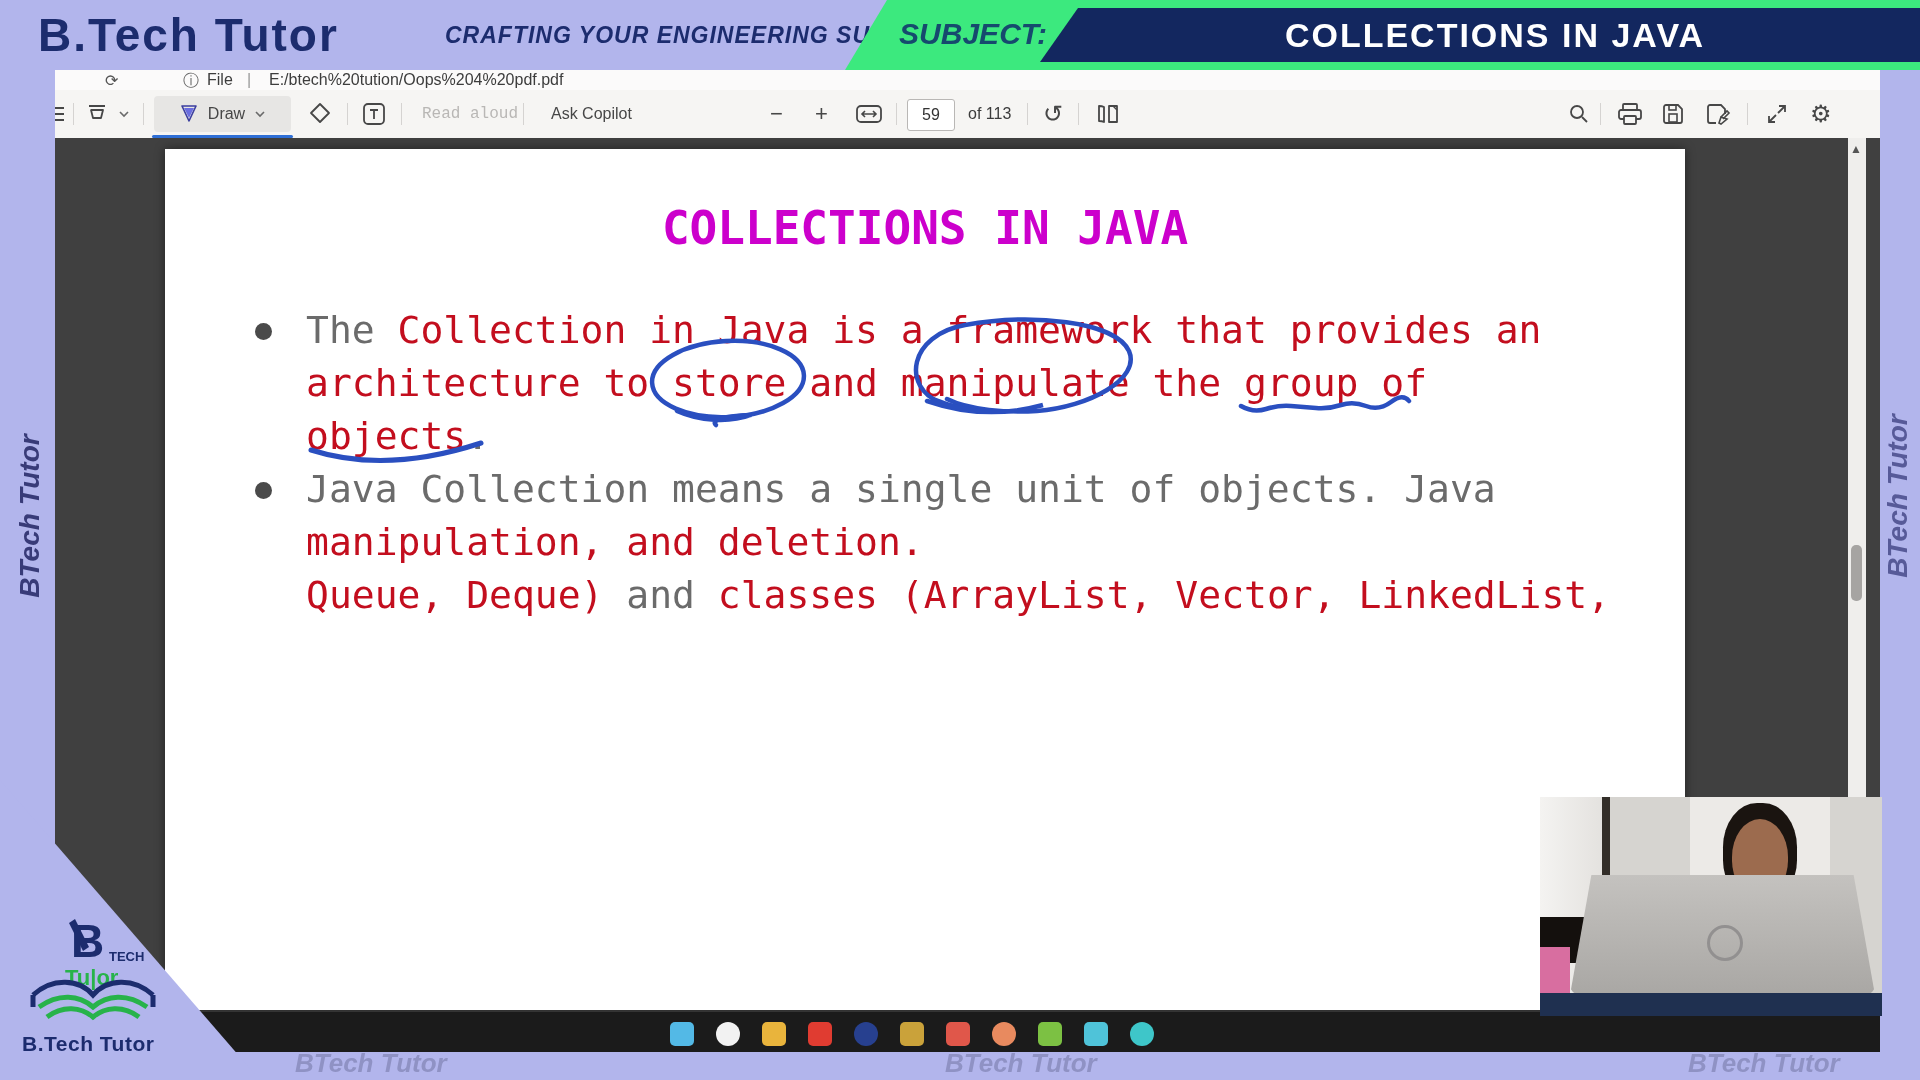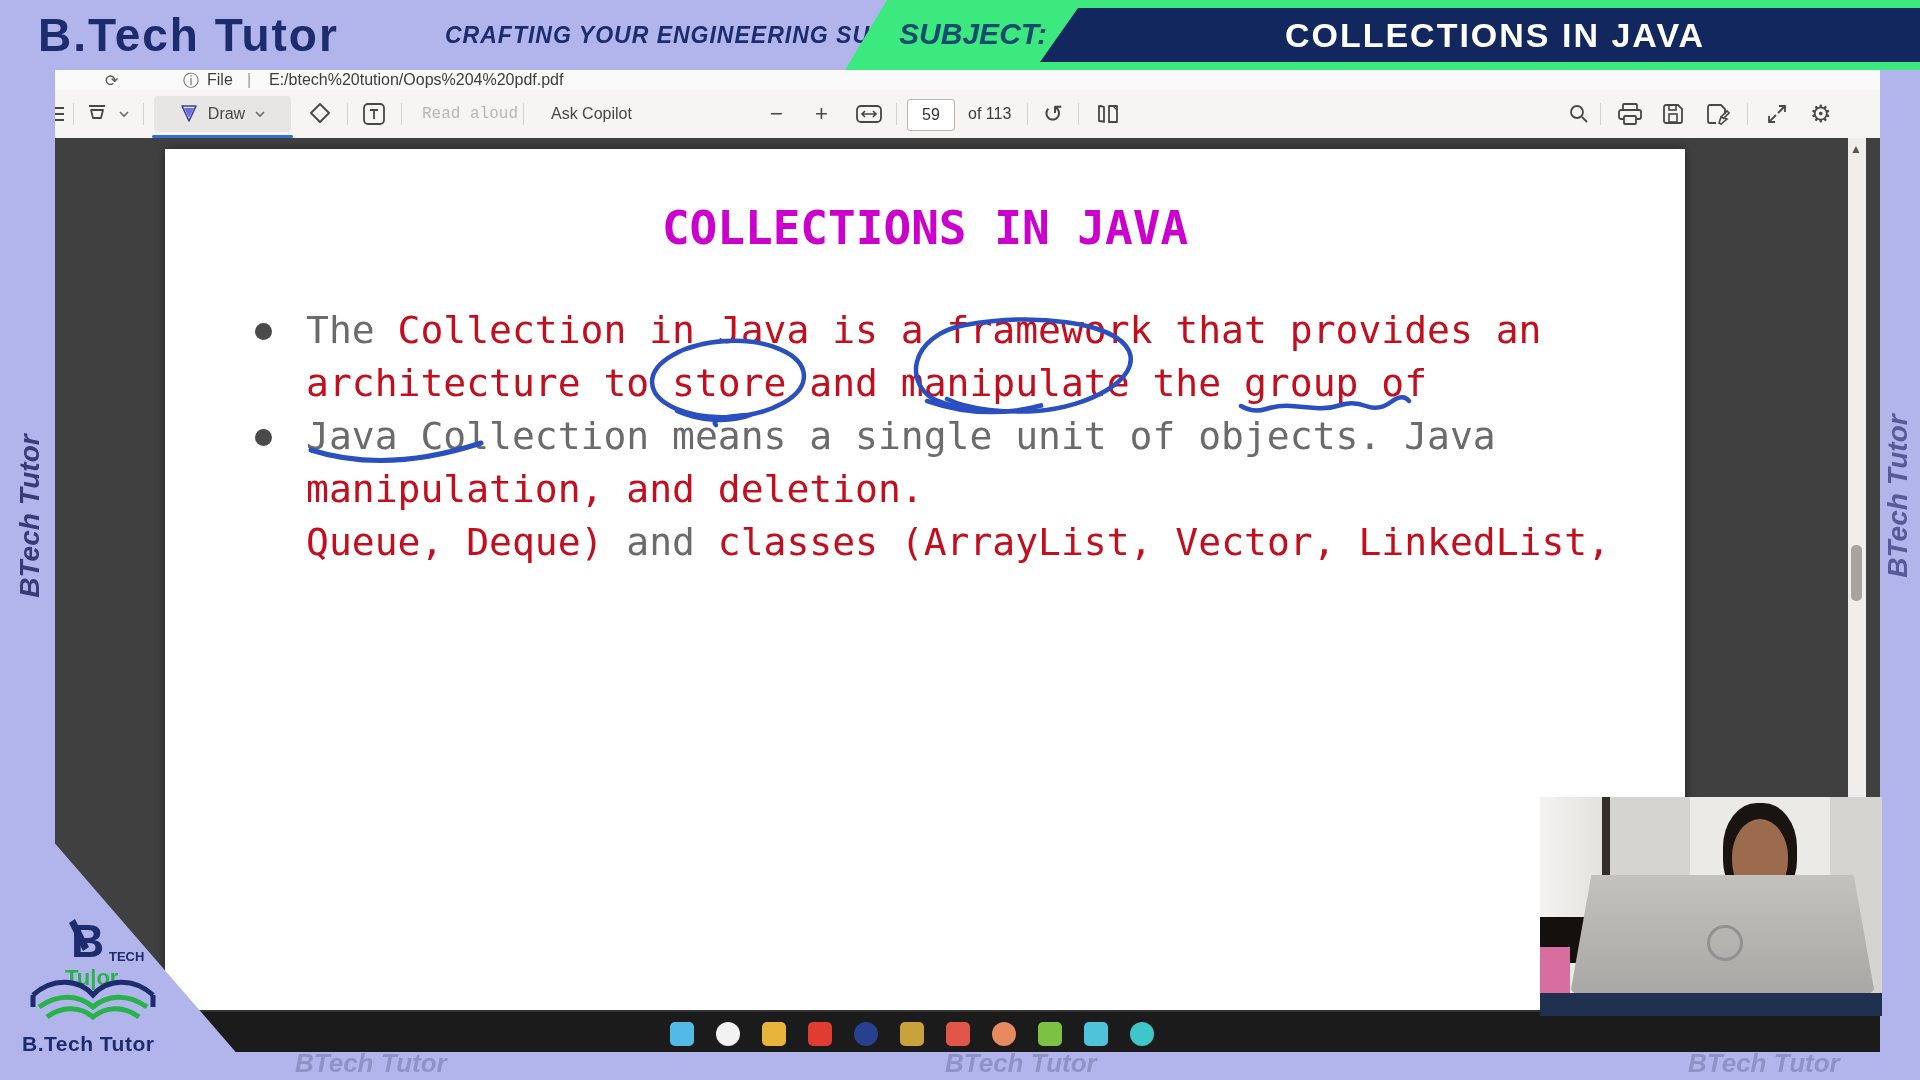--- a/index.html
+++ b/index.html
@@ -244,20 +244,21 @@
     </div>
   </div>
 
   <div class="pdf-area"></div>
 
   <div class="page">
     <div class="pdf-title">COLLECTIONS IN JAVA</div>
     <div class="pdf-text">
         <div class="pline"><span class="bdot"></span><span class="gray">The </span><span class="red">Collection in Java is a framework that provides an</span></div>
         <div class="pline"><span class="red">architecture to store and manipulate the group of</span></div>
+        <div class="pline"><span class="red">objects</span><span class="gray">.</span></div>
         <div class="pline"><span class="bdot"></span><span class="gray">Java Collection means a single unit of objects. Java</span></div>
         <div class="pline"><span class="red">manipulation, and deletion.</span></div>
         <div class="pline"><span class="red">Queue, Deque)</span><span class="gray"> and </span><span class="red">classes (ArrayList, Vector, LinkedList,</span></div>
       </div>
 
     <svg class="ann" width="1520" height="861" viewBox="0 0 1520 861">
       <g fill="none" stroke="#2a4fc0" stroke-width="4.5" stroke-linecap="round">
         <ellipse cx="563" cy="230" rx="76" ry="38" transform="rotate(-3 563 230)"></ellipse>
         <path d="M512,262 c22,10 52,12 74,4 c-26,1 -41,5 -35,10"></path>
         <path d="M776,254 C736,238 744,186 800,176 C866,164 950,172 964,202 C976,230 924,258 872,262 C842,264 804,261 782,250"></path>

